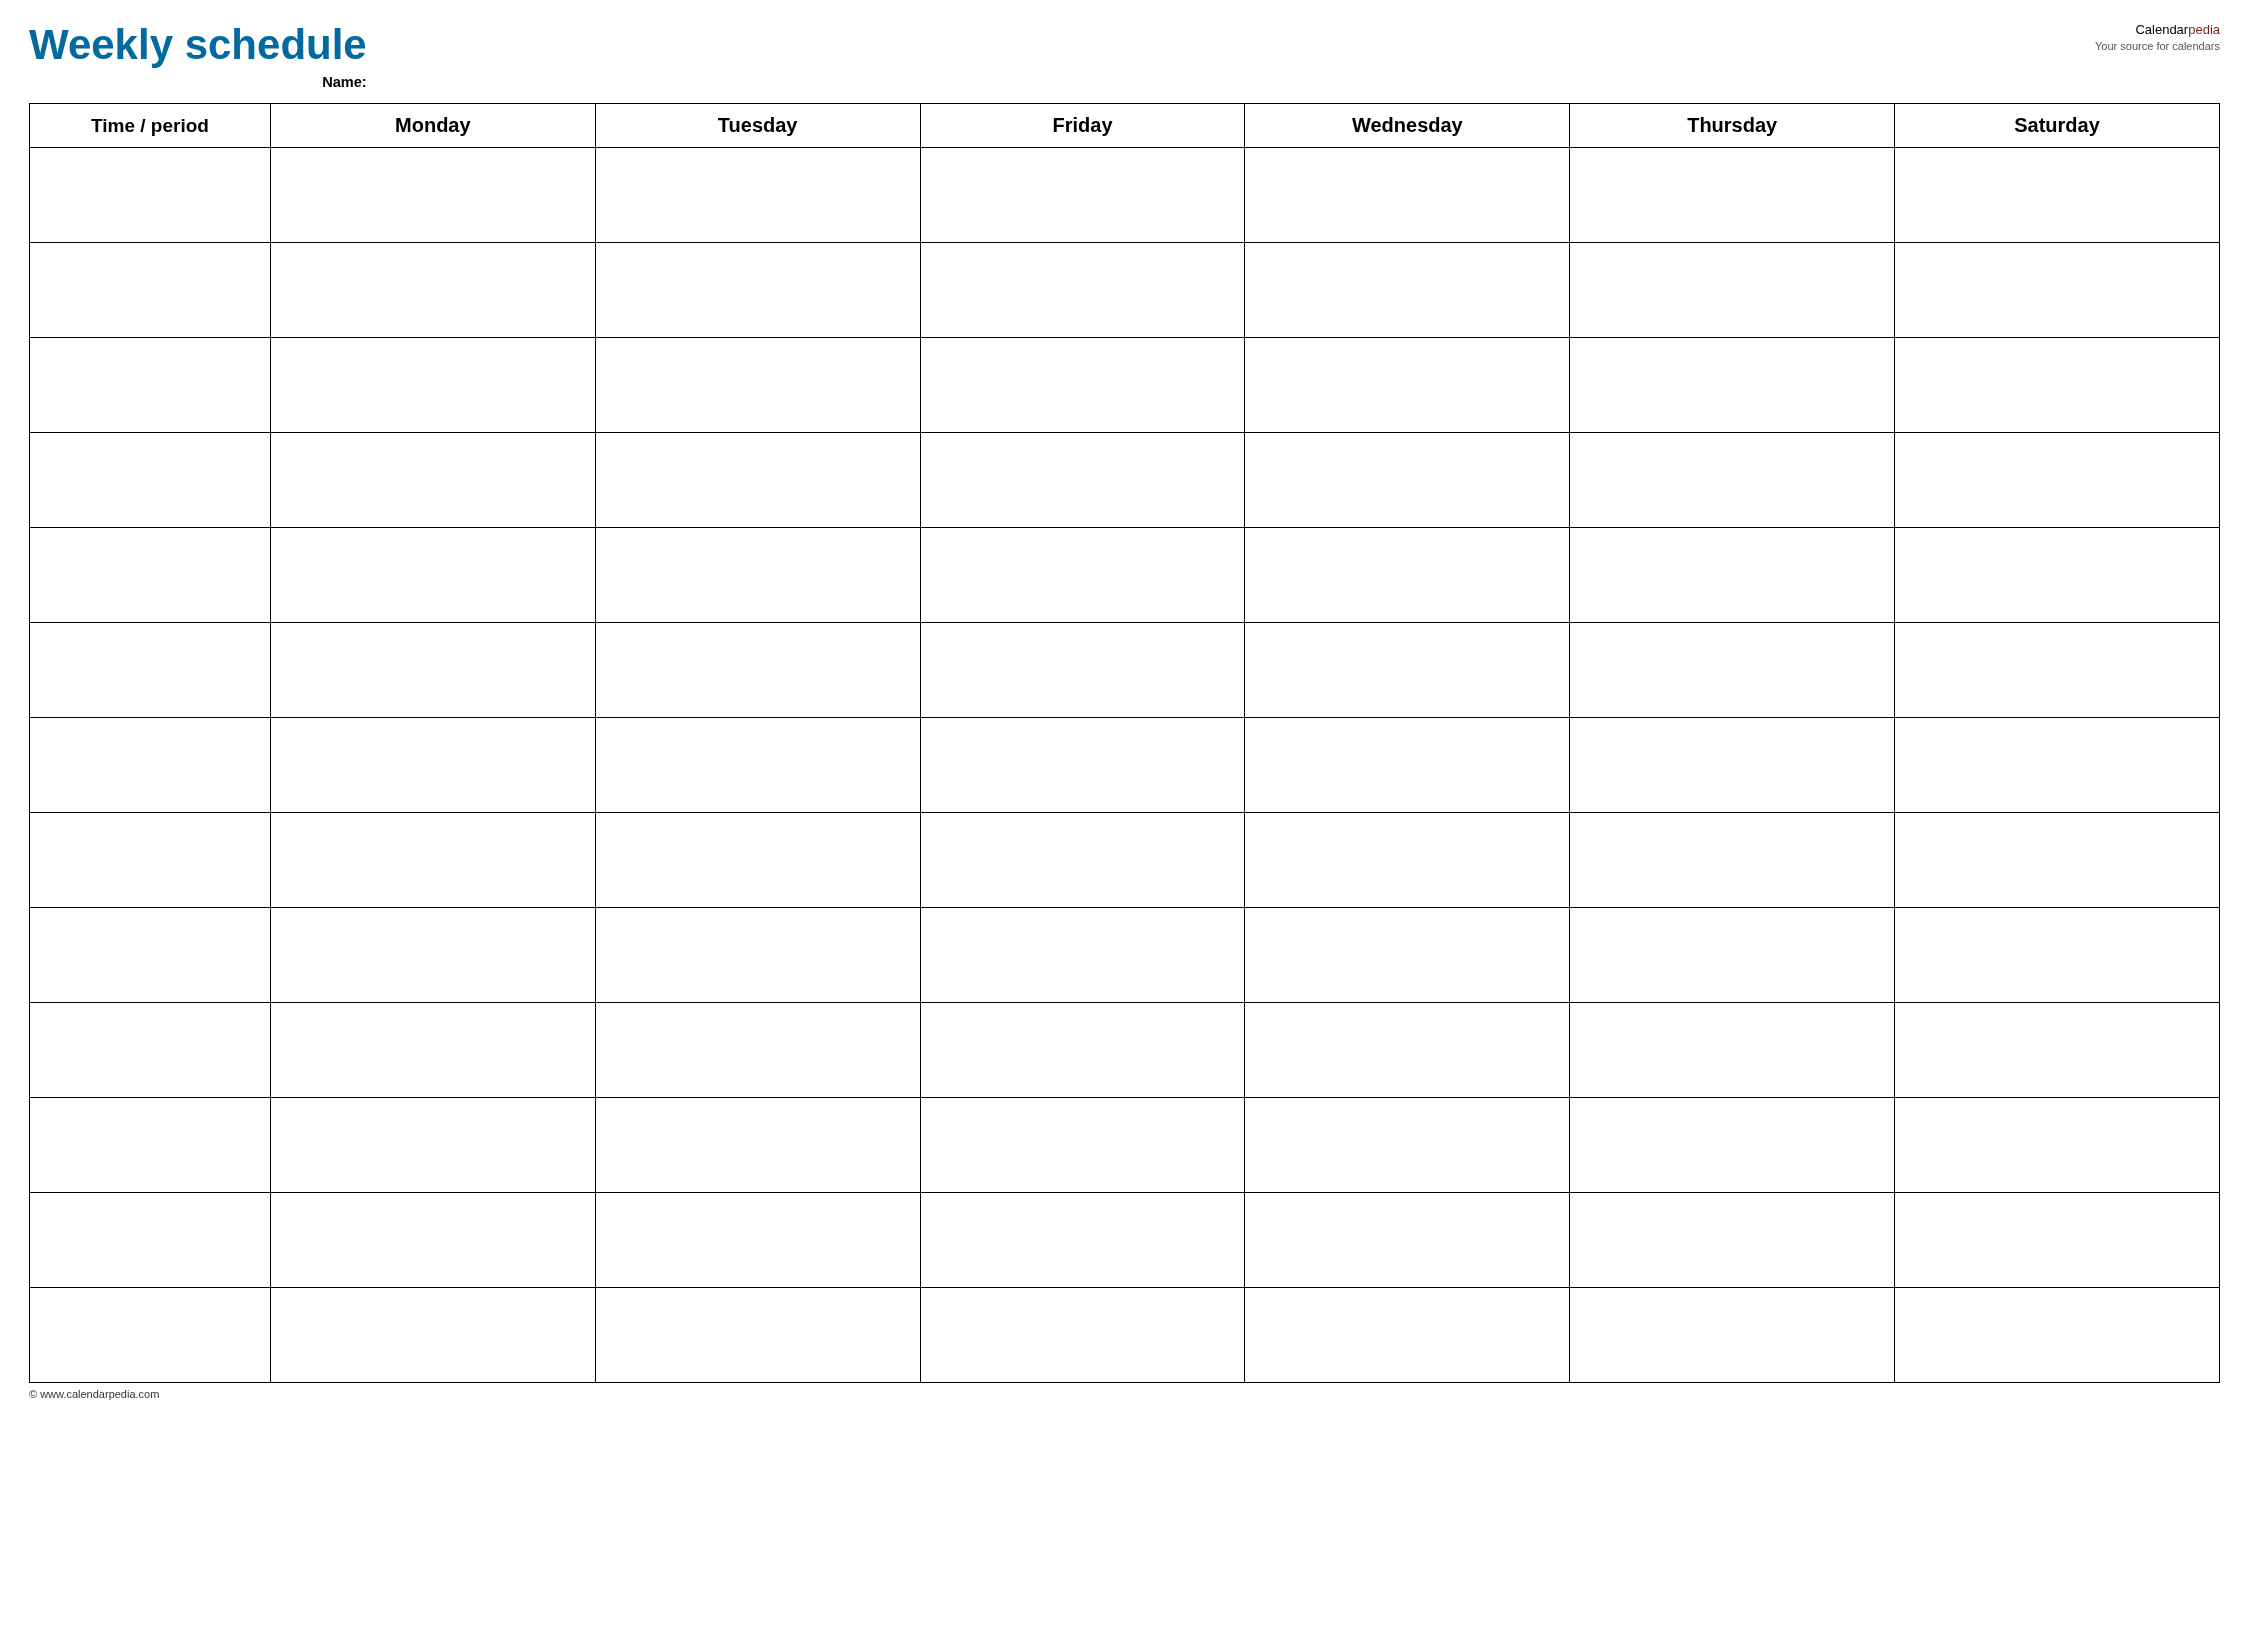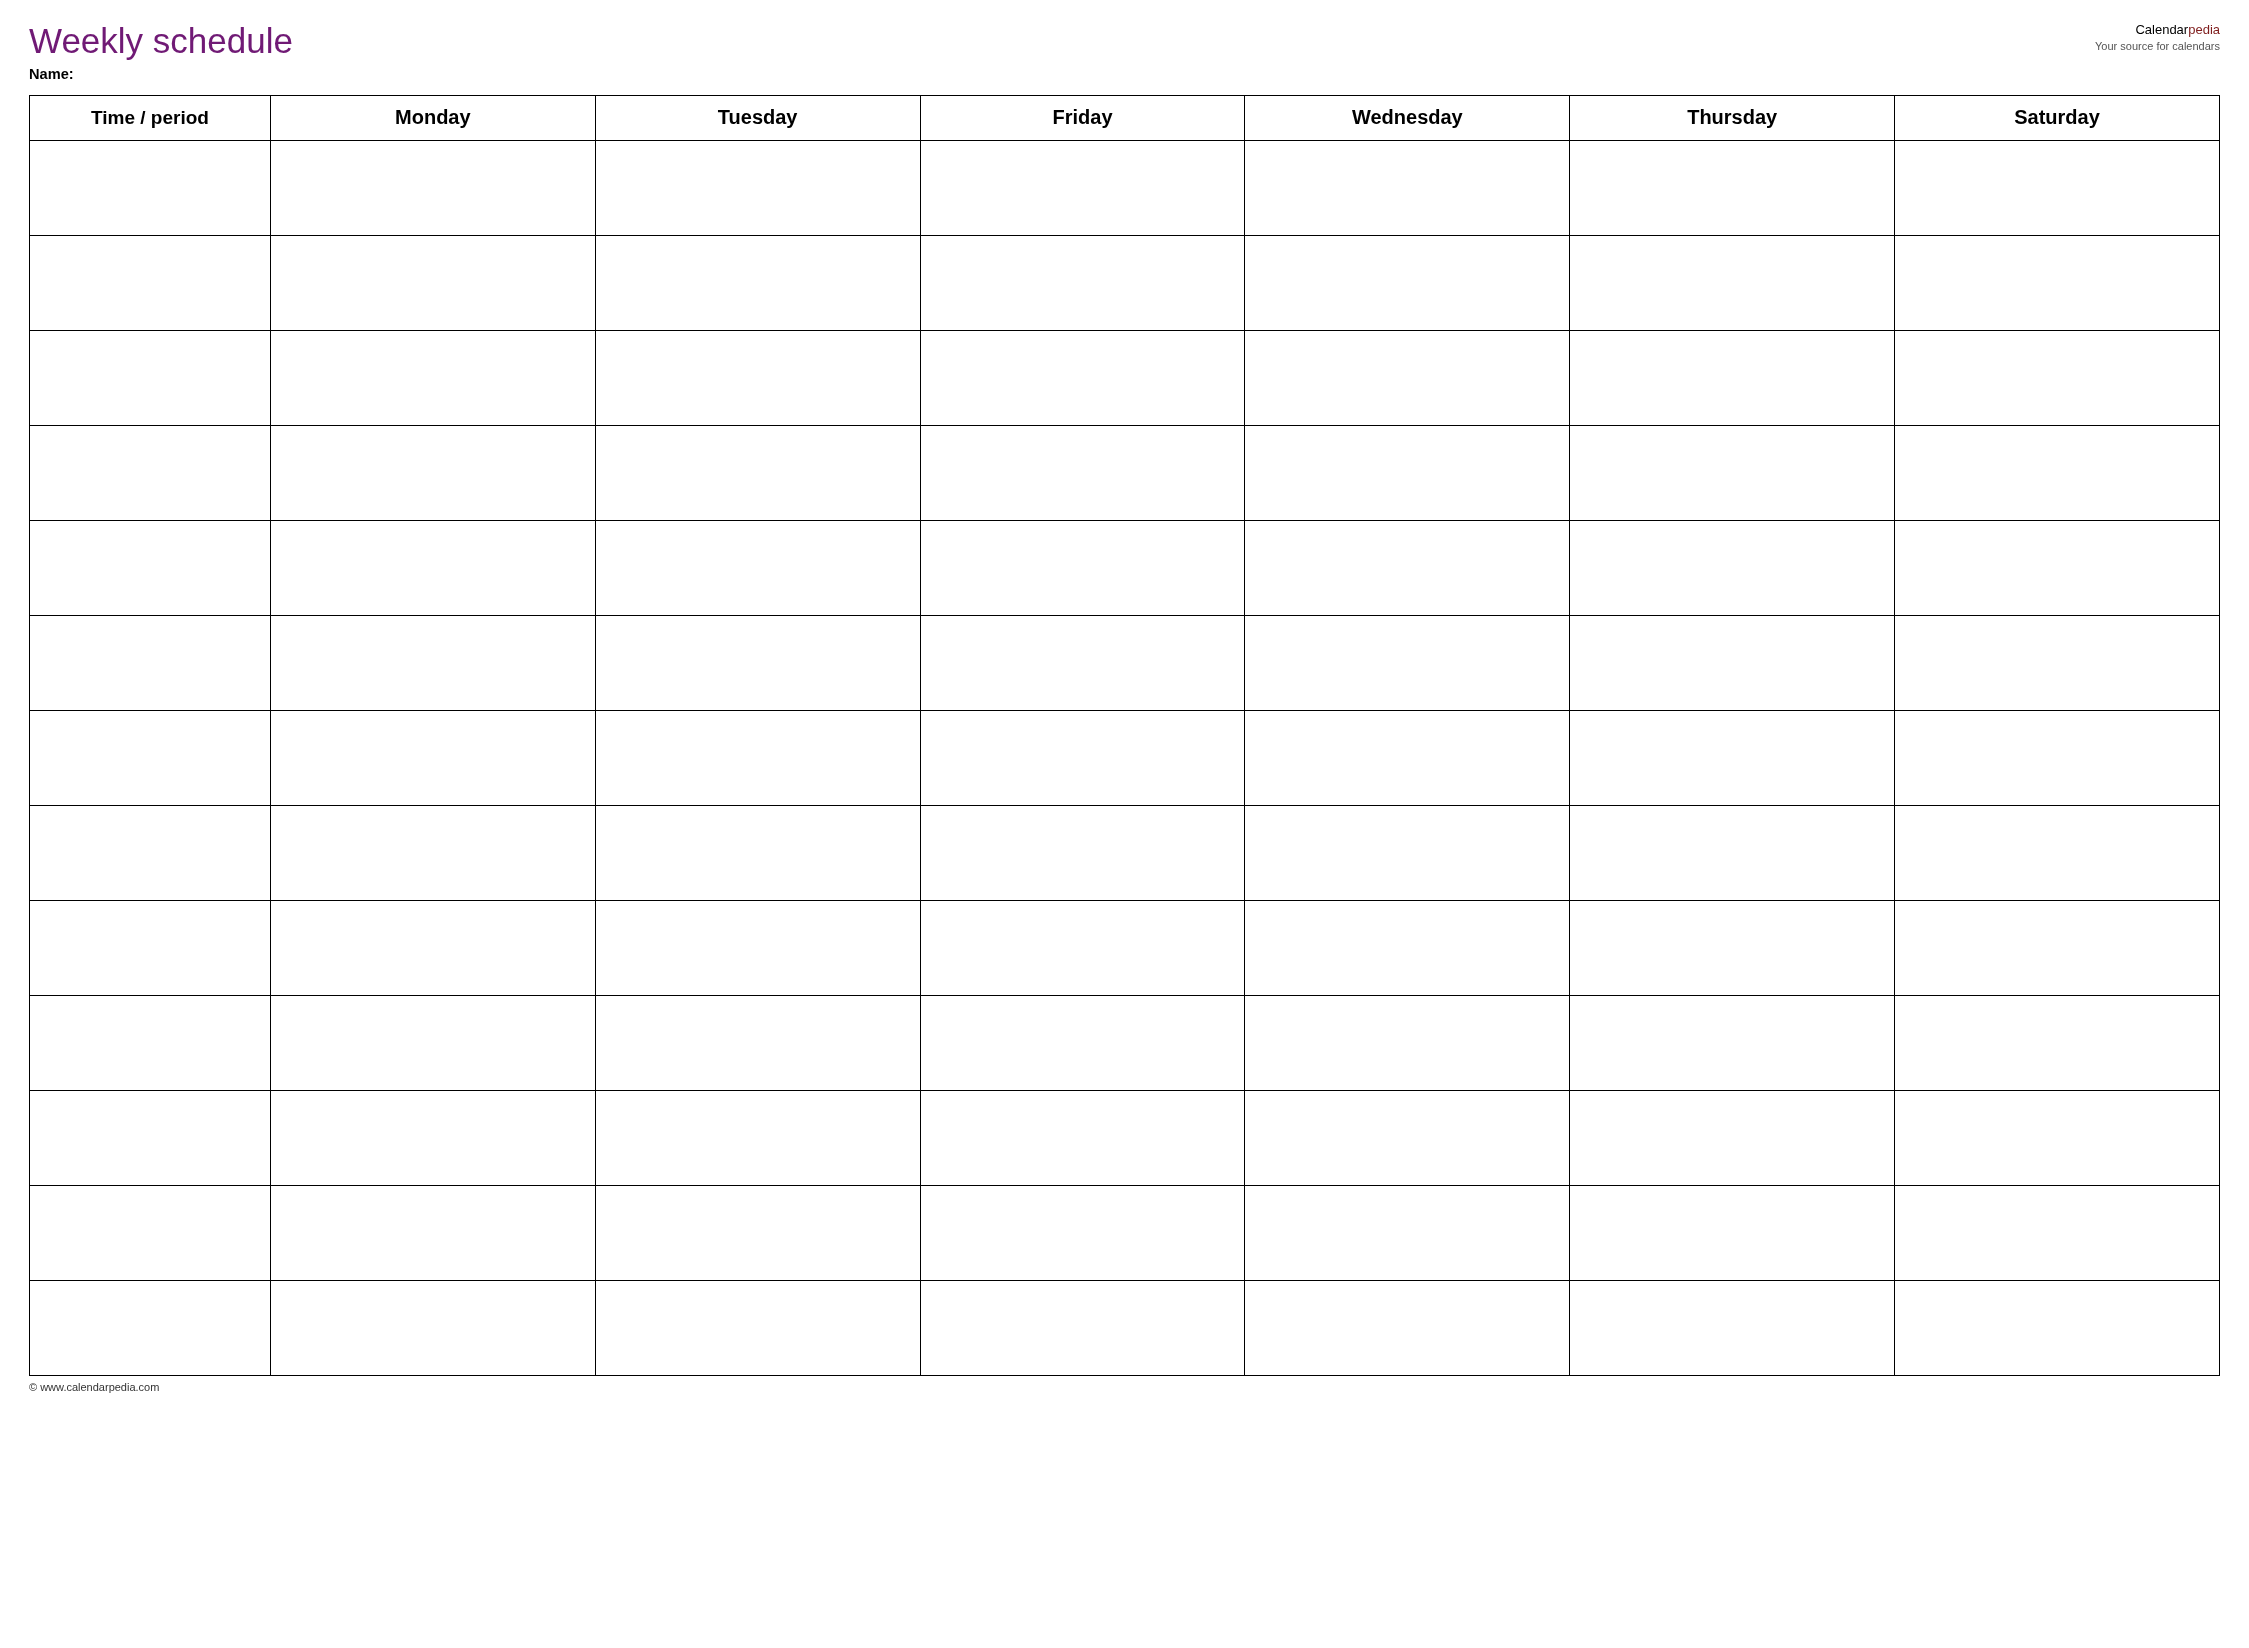--- a/index.html
+++ b/index.html
@@ -20,31 +20,32 @@
       align-items: flex-start;
       margin-bottom: 7.3px;
     }
 
     .title-section {
       display: flex;
       flex-direction: column;
     }
 
     .main-title {
-      font-size: 35px;
-      font-weight: normal;
-      color: #701a75;
+      font-size: 42px;
+      font-weight: bold;
+      color: #0369a1;
       line-height: 1.1;
     }
 
     .name-label {
       font-size: 14.6px;
       font-weight: bold;
       color: #000000;
       margin-top: 5.8px;
+      text-align: right;
     }
 
     .logo-area {
       text-align: right;
       line-height: 1.3;
     }
 
     .logo-calendar {
       font-size: 13px;
       color: #000000;

